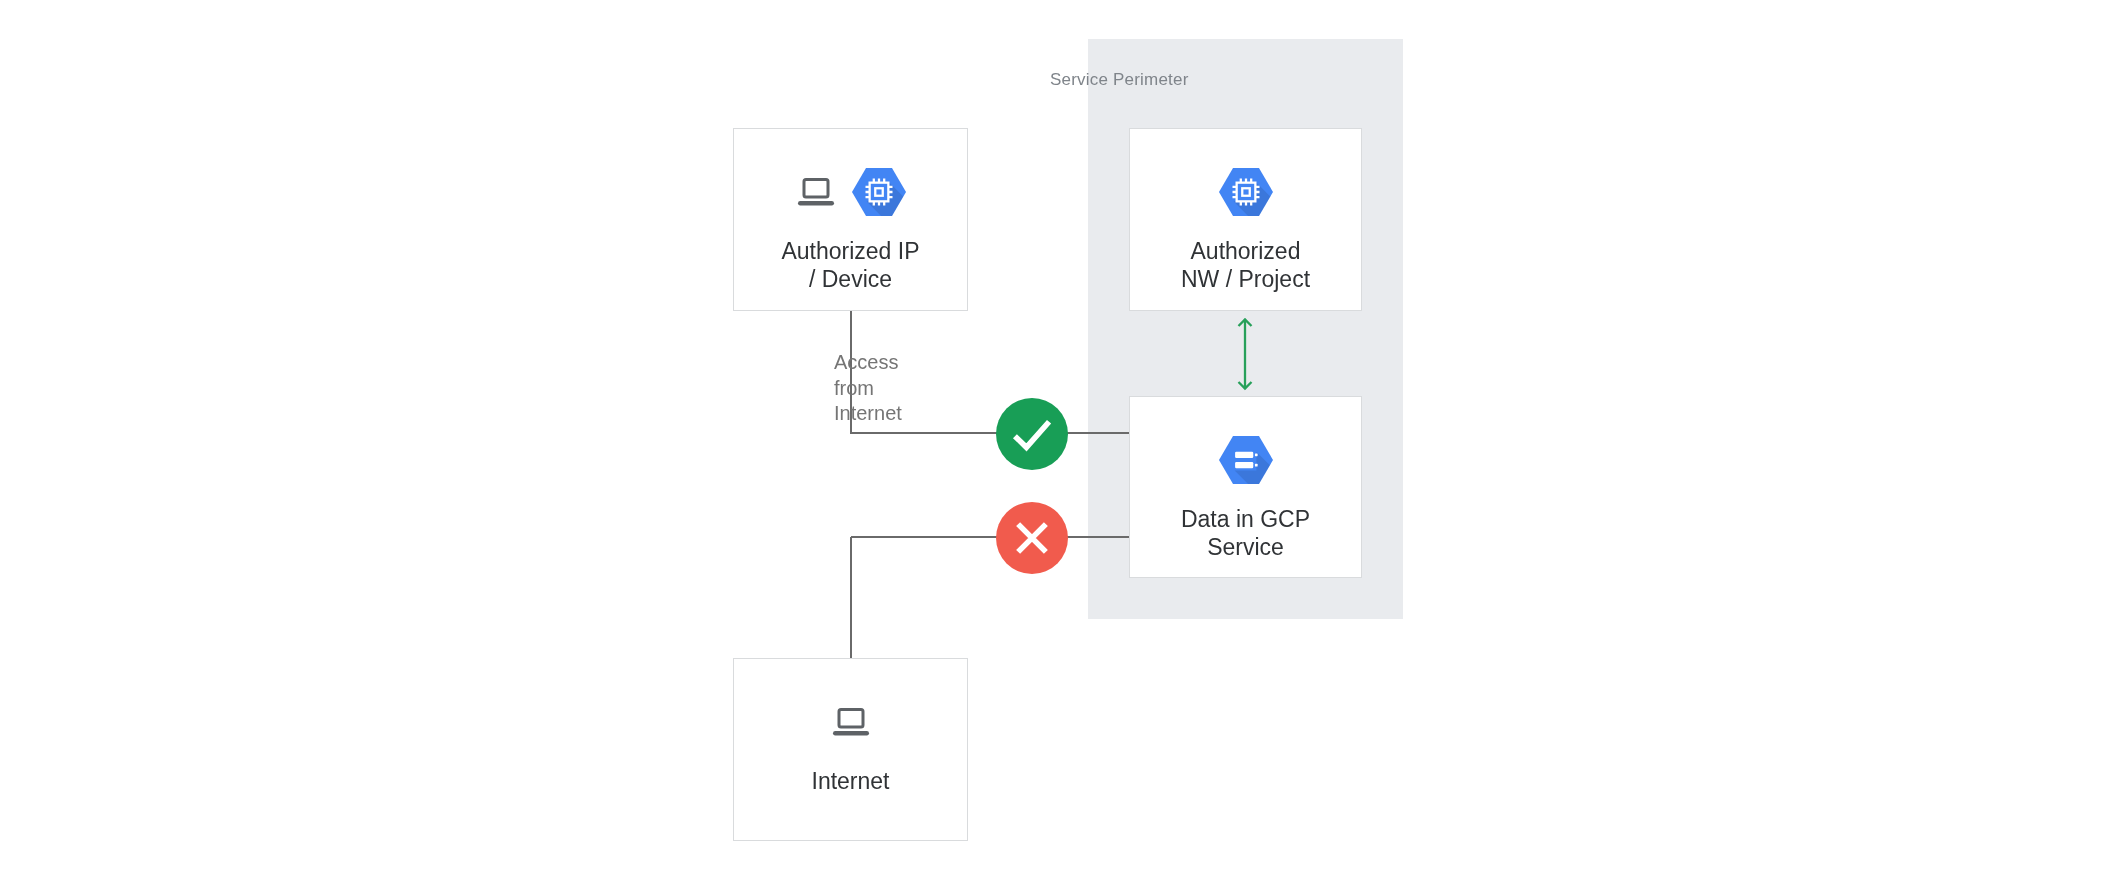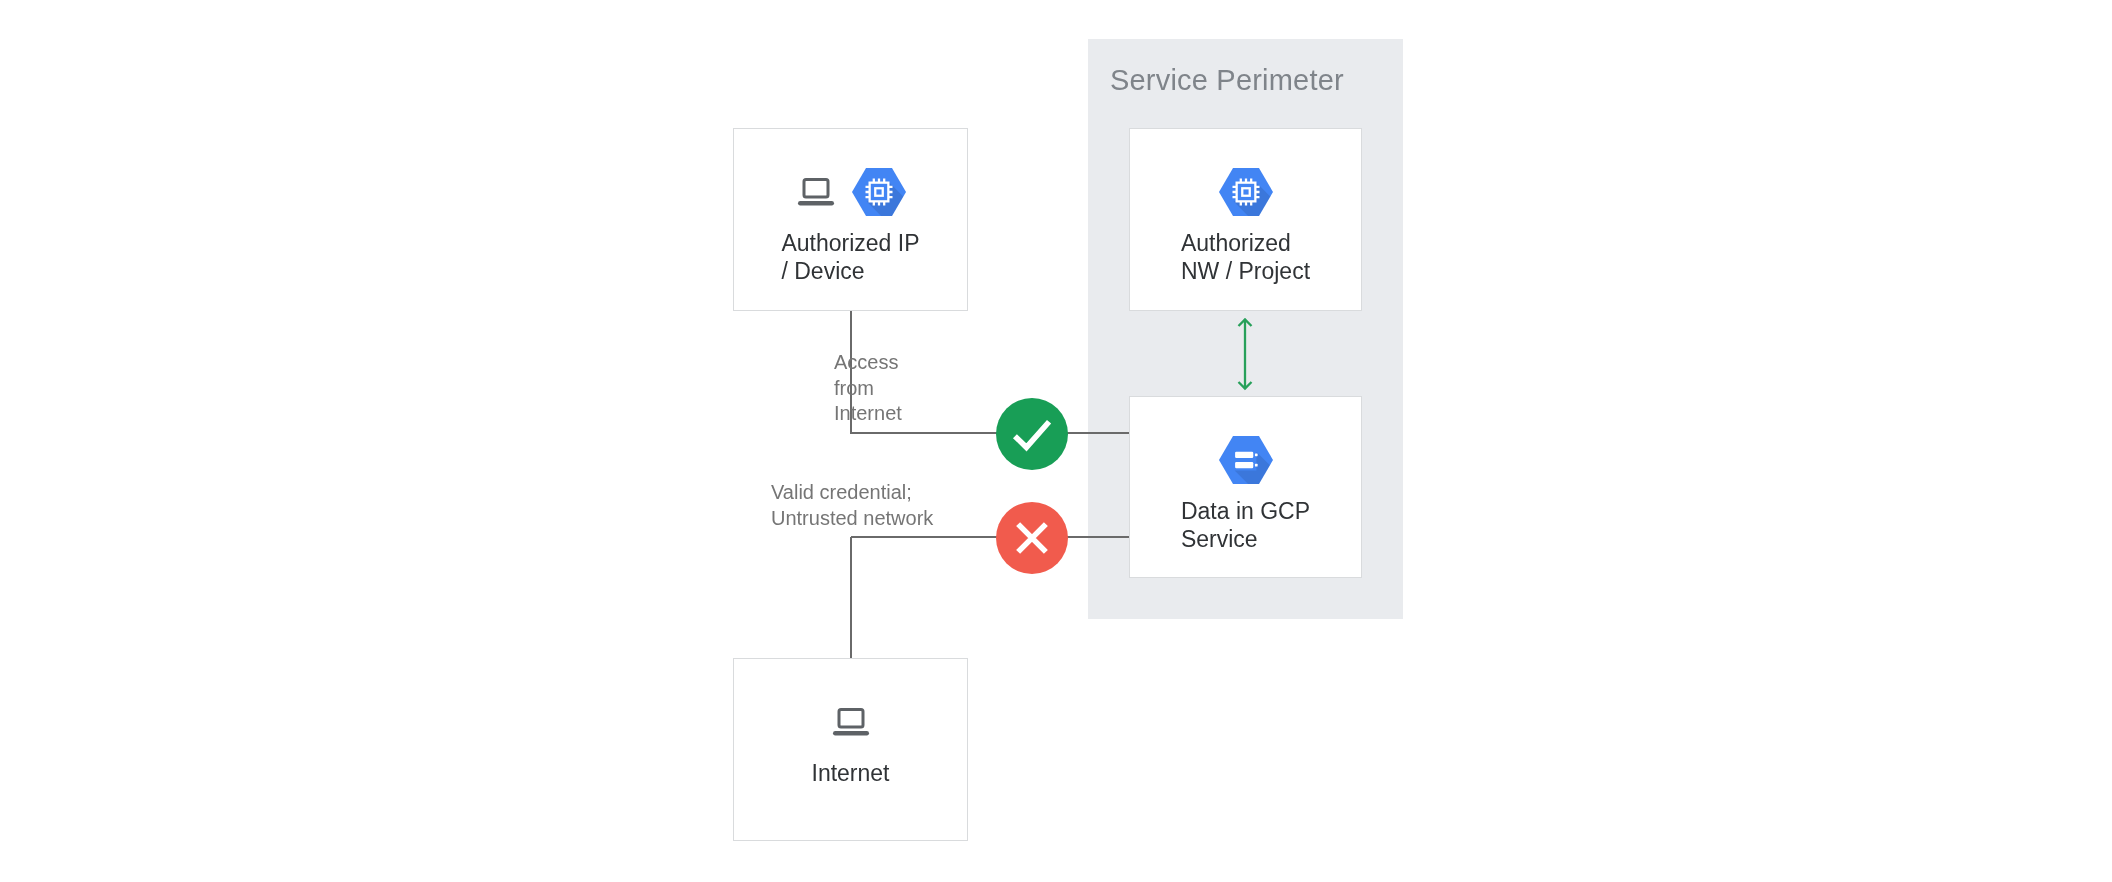--- a/index.html
+++ b/index.html
@@ -28,46 +28,47 @@
     overflow:hidden;
   }
   .defs{position:absolute;width:0;height:0;}
   .panel{
     position:absolute;
     left:1088px;top:39px;width:315px;height:580px;
     background:var(--panel_bg);
   }
   .panel-label{
     position:absolute;
-    left:1110px;top:66px;
-    font-size:29px;line-height:28px;
+    left:1050px;top:66px;
+    font-size:17px;line-height:28px;
     color:var(--perimeter_text);
     letter-spacing:0.2px;
     white-space:nowrap;
   }
   .node{
     position:absolute;
     background:#ffffff;
     border:1.5px solid var(--border_gray);
     display:flex;
     flex-direction:column;
     align-items:center;
     padding-top:39px;
   }
   .icon-row{
     height:48px;
     display:flex;
     align-items:center;
     gap:16px;
   }
   .node-label{
-    margin-top:13px;
+    margin-top:21px;
     font-size:23px;
     line-height:28px;
     color:var(--node_text);
+    text-align:center;
     white-space:pre-line;
   }
   .line{
     position:absolute;
     background:var(--line_gray);
   }
   .conn-label{
     position:absolute;
     font-size:20px;
     line-height:25.5px;
@@ -133,22 +134,20 @@
   <div class="panel-label">Service Perimeter</div>
 
   <div class="line" style="left:850px;top:311px;width:2px;height:123px"></div>
   <div class="line" style="left:851px;top:432px;width:278px;height:2px"></div>
   <div class="line" style="left:851px;top:536px;width:278px;height:2px"></div>
   <div class="line" style="left:850px;top:537px;width:2px;height:122px"></div>
 
   <div class="conn-label" style="left:834px;top:350px;width:160px">Access
 from
 Internet</div>
-  <div class="conn-label" style="left:771px;top:480px;width:260px">Valid credential;
-Untrusted network</div>
 
   <div class="status-circle allowed" style="left:996px;top:398px">
     <svg width="64" height="64" viewBox="0 0 24 24">
       <path d="M5.6 12.8 L9.9 17 L18.4 7.4" stroke="#ffffff" stroke-width="2.1" fill="none"></path>
     </svg>
   </div>
   <div class="status-circle denied" style="left:996px;top:502px">
     <svg width="64" height="64" viewBox="0 0 24 24">
       <path d="M6.8 6.8 L17.2 17.2 M17.2 6.8 L6.8 17.2" stroke="#ffffff" stroke-width="2.1" fill="none"></path>
     </svg>

